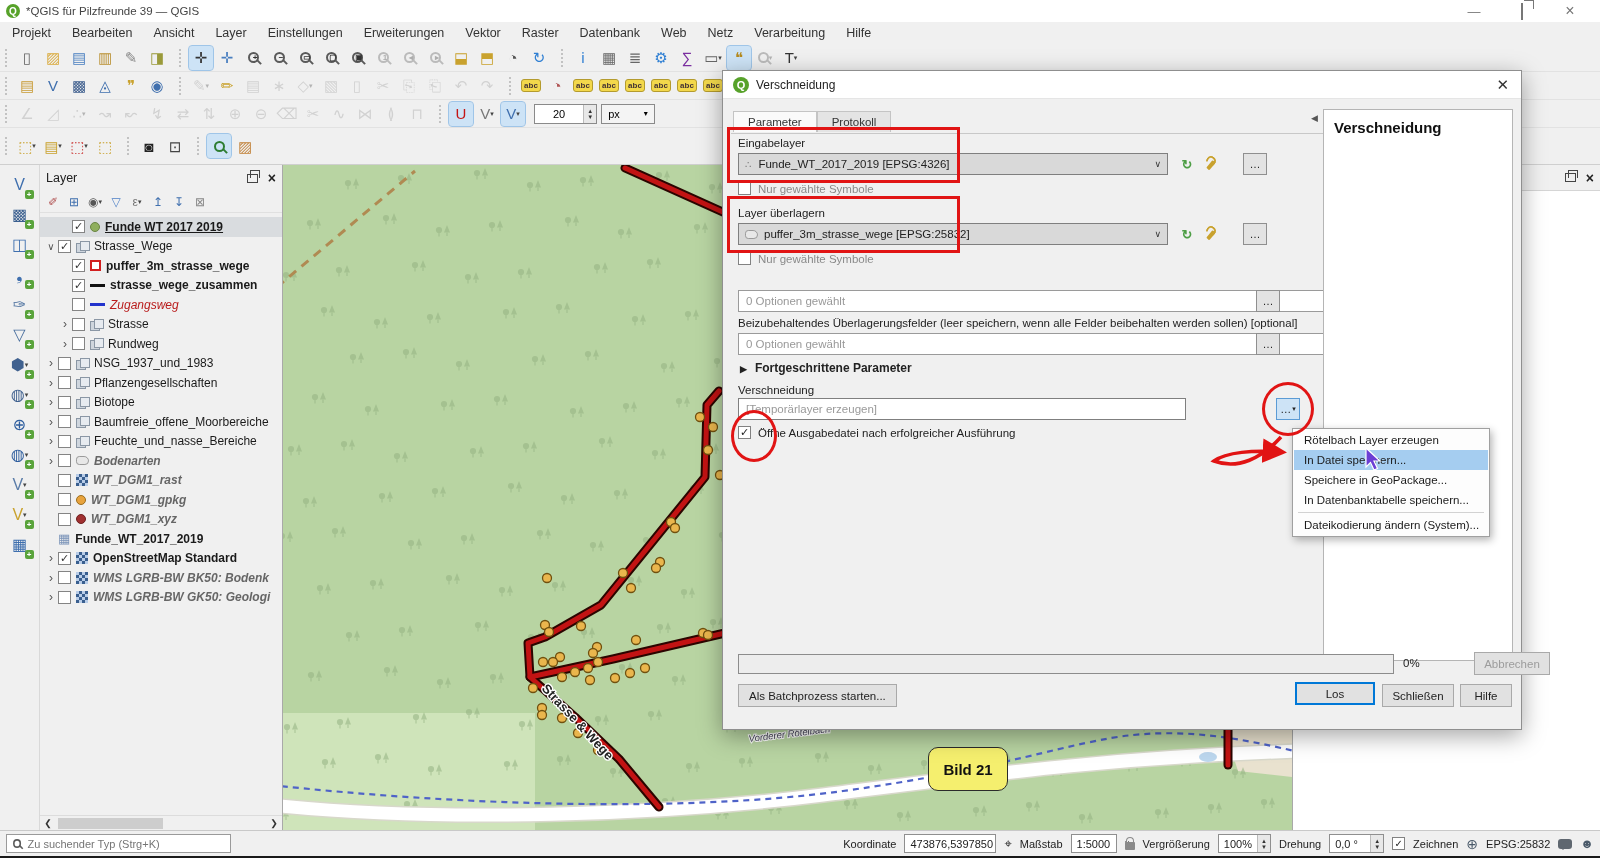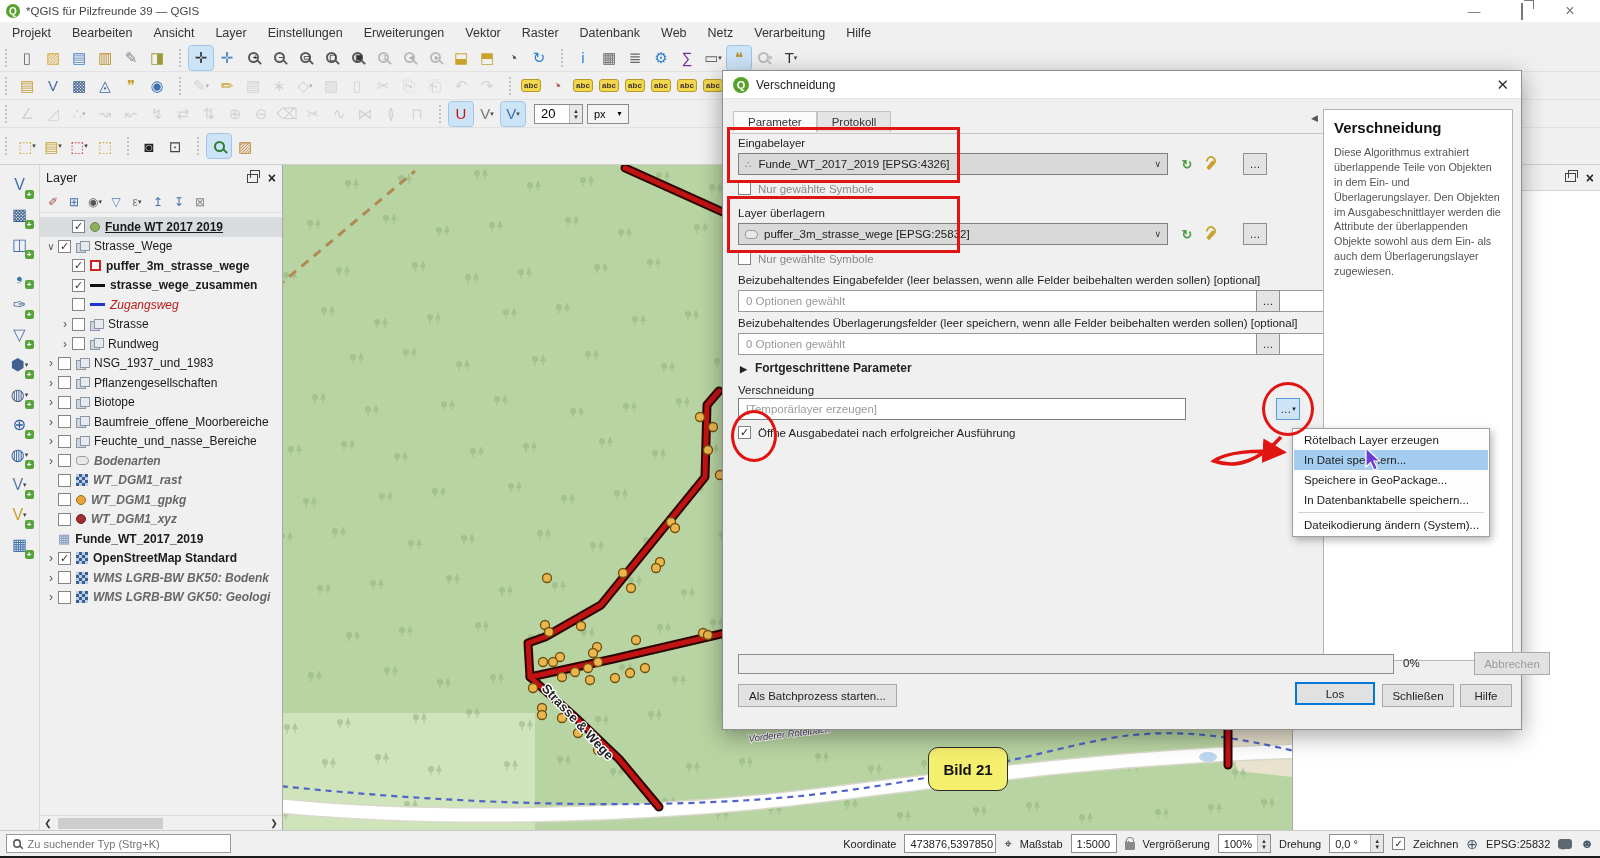--- a/index.html
+++ b/index.html
@@ -32,23 +32,23 @@
   .ddarr { font-size:7px; color:#444; margin-left:0px; }
   .mag { width:11px; height:11px; border:2px solid #5a5a5a; border-radius:50%; position:relative; display:inline-block; }
   .mag::after { content:""; position:absolute; width:6px; height:2px; background:#5a5a5a; right:-5px; bottom:-2px; transform:rotate(45deg); }
   .magt { position:absolute; left:0; top:-1px; width:11px; text-align:center; font-size:8px; font-weight:bold; color:#333; }
   .mag.green { border-color:#2e7d32; } .mag.green::after { background:#2e7d32; }
   .abc { background:#f3d84b; border:1px solid #b49b2e; border-radius:3px; font-size:8px; font-weight:bold; color:#433; padding:1px 2px; }
   .wrench { width:14px; height:14px; position:relative; display:inline-block; }
   .wrench::before { content:""; position:absolute; left:6px; top:3px; width:3.5px; height:10px; background:#c9a22e; transform:rotate(40deg); border-radius:1px; }
   .wrench::after { content:""; position:absolute; left:3px; top:-1px; width:6px; height:6px; border:2px solid #c9a22e; border-radius:50%; border-bottom-color:transparent; transform:rotate(40deg); }
   .spinbox { display:flex; align-items:center; border:1px solid #8a8a8a; background:#fff; height:20px; margin-left:4px; }
-  .spinbox .val { font-size:13px; padding:0 6px; min-width:34px; }
+  .spinbox .val { font-size:11px; padding:0 18px; min-width:34px; }
   .spinarrows { display:flex; flex-direction:column; font-size:6px; line-height:6px; background:#e8e8e8; padding:1px 3px; color:#333; border-left:1px solid #bbb; height:100%; justify-content:center; }
-  .unitcombo { display:flex; align-items:center; gap:12px; border:1px solid #8a8a8a; background:#f4f4f4; height:20px; padding:0 6px; font-size:11px; margin-left:4px; }
+  .unitcombo { display:flex; align-items:center; gap:24px; border:1px solid #8a8a8a; background:#f4f4f4; height:20px; padding:0 6px; font-size:11px; margin-left:4px; }
 
   
   #left-toolbar { left:0; top:165px; width:40px; height:665px; background:#f0f0f0; border-right:1px solid #d9d9d9; display:flex; flex-direction:column; align-items:center; padding-top:8px; gap:6px; }
   #left-toolbar .tbi { width:26px; height:24px; }
   #left-toolbar .tbi .gly { font-size:16px; }
   #left-toolbar .plus::after { content:"+"; position:absolute; right:-1px; bottom:-2px; width:9px; height:9px; background:#59a33b; color:#fff; font-size:8px; font-weight:bold; border-radius:2px; display:flex; align-items:center; justify-content:center; }
 
   
   #layer-panel { left:40px; top:165px; width:243px; height:665px; background:#f0f0f0; border-right:1px solid #a9a9a9; display:flex; flex-direction:column; }
   .panel-head { height:26px; display:flex; align-items:center; padding:0 6px; }
@@ -2332,21 +2332,20 @@
     <span class="minibtn" style="left:455px;top:152px;color:#4d9e45;font-weight:bold;">↻</span>
     <span class="minibtn" style="left:478px;top:152px;">
         <span class="wrench"></span>
       </span>
     <div class="dotsbtn" style="left:520px;top:152px;">…</div>
     <div class="dcb" style="top:181px;">
       <span class="box"></span>
       <span class="cbl">Nur gewählte Symbole</span>
     </div>
 
-    <span class="dlbl" style="top:203px;">Beizubehaltendes Eingabefelder (leer belassen, wenn alle Felder beibehalten werden sollen) [optional]</span>
     <div class="optfield" style="top:219px;">0 Optionen gewählt</div>
     <div class="dotsbtn" style="left:533px;top:219px;">…</div>
 
     <span class="dlbl" style="top:246px;">Beizubehaltendes Überlagerungsfelder (leer speichern, wenn alle Felder beibehalten werden sollen) [optional]</span>
     <div class="optfield" style="top:262px;">0 Optionen gewählt</div>
     <div class="dotsbtn" style="left:533px;top:262px;">…</div>
 
     <div id="adv-row" style="top:290px;">
       <span class="tri">▶</span><span>Fortgeschrittene Parameter</span>
     </div>
@@ -2355,21 +2354,20 @@
     <div id="out-field" style="top:327px;">[Temporärlayer erzeugen]</div>
     <div class="dotsbtn" style="left:553px;top:327px;background:#cde3f6;border-color:#5b9bd5;">…<span style="font-size:7px;margin-left:1px;">▾</span></div>
     <div class="dcb dark" style="top:355px;">
       <span class="box">✓</span>
       <span class="cbl">Öffne Ausgabedatei nach erfolgreicher Ausführung</span>
     </div>
 
     <span id="desc-collapse">◀</span>
     <div id="desc-panel">
       <h3>Verschneidung</h3>
-      <p>Diese Algorithmus extrahiert überlappende Teile von Objekten in dem Ein- und Überlagerungslayer. Den Objekten im Ausgabeschnittlayer werden die Attribute der überlappenden Objekte sowohl aus dem Ein- als auch dem Überlagerungslayer zugewiesen.</p>
     </div>
 
     <div id="dlg-progress"></div>
     <span id="dlg-progress-pct">0%</span>
     <div class="dbtn disabled" style="left:751px;top:581px;width:76px;">Abbrechen</div>
     <div class="dbtn" style="left:15px;top:613px;">Als Batchprozess starten...</div>
     <div class="dbtn default" style="left:572px;top:611px;width:80px;">Los</div>
     <div class="dbtn" style="left:659px;top:613px;width:72px;">Schließen</div>
     <div class="dbtn" style="left:737px;top:613px;width:52px;">Hilfe</div>
   </div>

